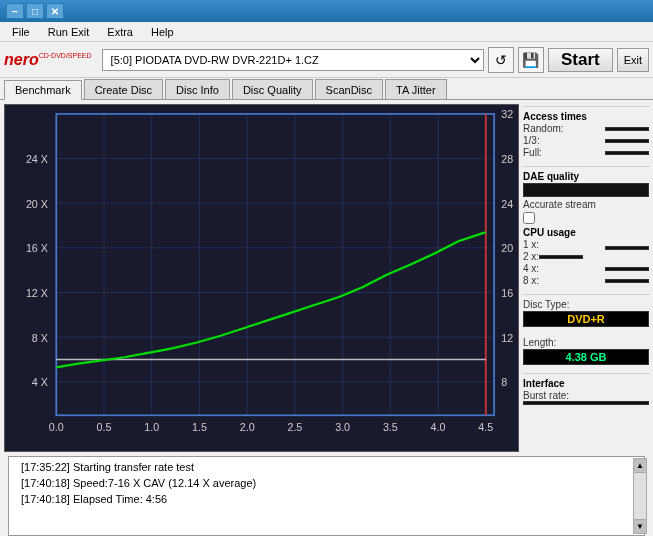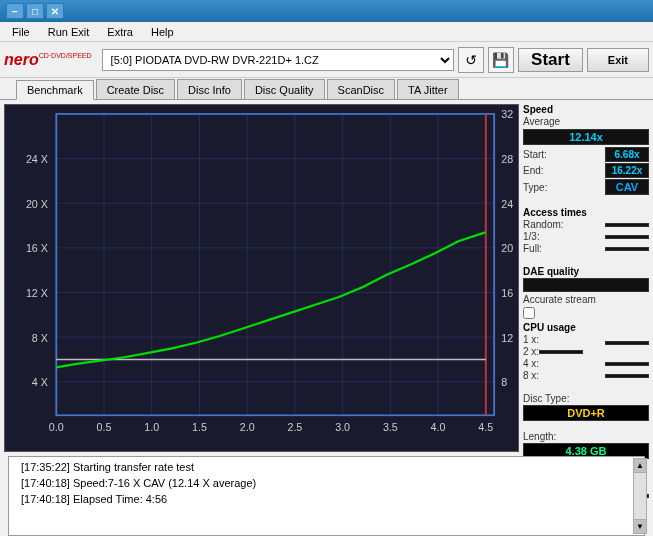--- a/index.html
+++ b/index.html
@@ -79,35 +79,34 @@
     }
     .start-btn {
       height: 24px; padding: 0 12px;
       background: linear-gradient(to bottom, #f8f8f8, #ddd);
       border: 1px solid #999;
       cursor: pointer;
       font-size: 17px;
       font-weight: bold;
     }
     .exit-btn {
-      height: 24px; padding: 0 20px;
+      height: 24px; padding: 0 6px;
       background: linear-gradient(to bottom, #f8f8f8, #ddd);
       border: 1px solid #999;
       cursor: pointer;
       font-size: 11px;
-      font-weight: bold;
     }
 
     
     .tabs {
       background: #f0f0f0;
       height: 22px;
       display: flex;
       align-items: flex-end;
-      padding: 0 16px;
+      padding: 0 4px;
       border-bottom: 1px solid #999;
     }
     .tab {
       padding: 2px 10px;
       border: 1px solid #999;
       border-bottom: none;
       background: #ddd;
       cursor: pointer;
       font-size: 11px;
       margin-right: 2px;
@@ -299,39 +298,20 @@
       <text x="403" y="292" class="axis-label" text-anchor="middle">4.5</text>
 
       <polyline points="43,228 403,228" fill="none" stroke="white" stroke-width="1.2" opacity="0.7"></polyline>
 
       <polyline points="43,235 60,232 80,229 100,226 120,222 140,218 160,213 180,207 200,200 220,193 240,186 260,179 280,172 300,163 320,152 340,143 360,133 380,122 400,115 403,114" fill="none" stroke="#00dd00" stroke-width="2"></polyline>
     </svg>
   </div>
 
   <div class="right-panel">
 
-    <div style="margin-bottom:2px;">
-      <div class="section-title">Speed</div>
-      <div class="stat-row">
-        <span class="stat-label">Average</span>
-      </div>
-      <div class="black-bar" style="color:#00ccff; margin-bottom:2px;">12.14x</div>
-      <div style="display:flex; justify-content:space-between; align-items:center; margin-bottom:1px;">
-        <span class="stat-label">Start:</span>
-        <div class="black-bar" style="color:#00ccff; font-size:10px; padding:1px 2px; min-width:44px;">6.68x</div>
-      </div>
-      <div style="display:flex; justify-content:space-between; align-items:center; margin-bottom:1px;">
-        <span class="stat-label">End:</span>
-        <div class="black-bar" style="color:#00ccff; font-size:10px; padding:1px 2px; min-width:44px;">16.22x</div>
-      </div>
-      <div style="display:flex; justify-content:space-between; align-items:center; margin-bottom:2px;">
-        <span class="stat-label">Type:</span>
-        <div class="black-bar" style="color:#00aaff; font-size:11px; padding:1px 2px; min-width:44px;">CAV</div>
-      </div>
-    </div>
 
     <div class="divider"></div>
 
     <div style="margin-bottom:2px;">
       <div class="section-title">Access times</div>
       <div style="display:flex; justify-content:space-between; align-items:center; margin-bottom:1px;">
         <span class="stat-label">Random:</span>
         <div class="black-bar" style="min-width:44px; padding:1px 2px;"></div>
       </div>
       <div style="display:flex; justify-content:space-between; align-items:center; margin-bottom:1px;">

